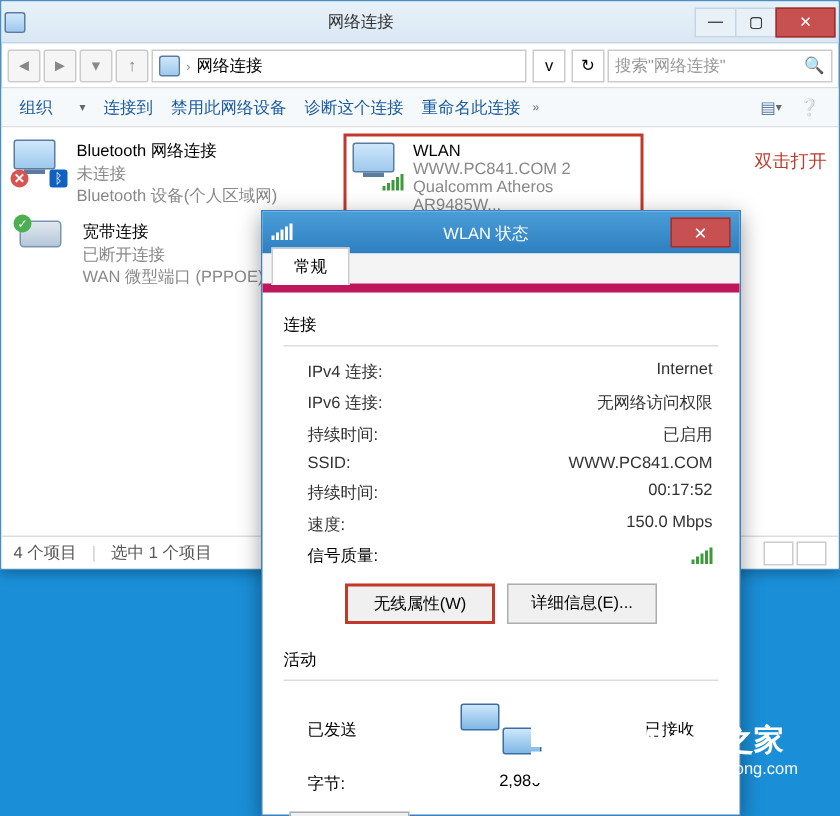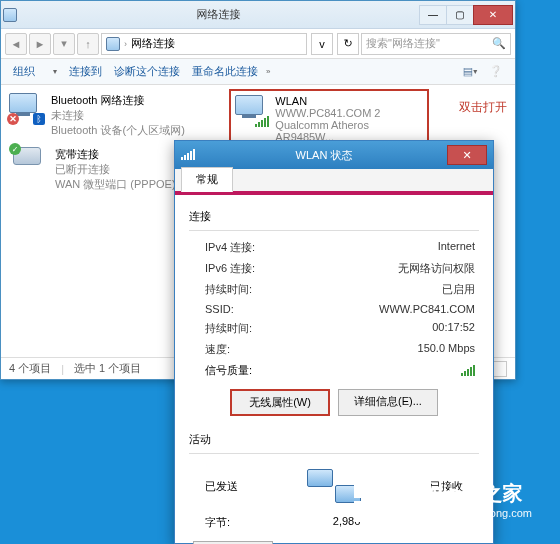--- a/index.html
+++ b/index.html
@@ -1,18 +1,18 @@
 <!DOCTYPE html>
 <html><head>
 <meta charset="utf-8">
 <style>
 * { margin: 0; padding: 0; box-sizing: border-box; font-family: "Microsoft YaHei", Arial, sans-serif; font-size: 11px; }
 body { width: 560px; height: 544px; background: #1a8fd8; position: relative; overflow: hidden; }
 
-.main-window { position: absolute; top: 0; left: 0; width: 516px; height: 380px; background: #fff; border: 1px solid #4a90c2; box-shadow: 0 2px 8px rgba(0,0,0,0.3); }
+.main-window { position: absolute; top: 0; left: 0; width: 560px; height: 380px; background: #fff; border: 1px solid #4a90c2; box-shadow: 0 2px 8px rgba(0,0,0,0.3); }
 .titlebar { height: 28px; background: linear-gradient(#e8f1f8,#dae8f4); display: flex; align-items: center; padding: 0 2px; border-bottom: 1px solid #c5d5e5; }
 .titlebar-title { flex: 1; text-align: center; color: #333; }
 .win-controls { display: flex; }
 .win-btn { width: 28px; height: 20px; display: flex; align-items: center; justify-content: center; border: 1px solid #c5d5e5; margin-left: -1px; background: #e8f1f8; font-size: 10px; }
 .win-btn.close { background: #c75050; color: #fff; border-color: #a03030; width: 40px; }
 
 .navbar { height: 30px; display: flex; align-items: center; padding: 0 4px; gap: 2px; border-bottom: 1px solid #ddd; }
 .nav-arrow { width: 22px; height: 22px; border: 1px solid #ccc; border-radius: 2px; display: flex; align-items: center; justify-content: center; background: #f5f5f5; color: #888; }
 .breadcrumb-box { flex: 1; height: 22px; border: 1px solid #ccc; display: flex; align-items: center; padding: 0 4px; gap: 4px; background: #fff; }
 .crumb-sep { color: #888; font-size: 9px; }
@@ -49,21 +49,21 @@
 .statusbar .sep { color: #ccc; }
 .status-view-icons { margin-left: auto; display: flex; gap: 2px; }
 .view-ic { width: 20px; height: 16px; border: 1px solid #ccc; }
 
 
 .dialog { position: absolute; left: 174px; top: 140px; width: 320px; height: 404px; background: #fff; border: 1px solid #3a7fbf; box-shadow: 0 4px 14px rgba(0,0,0,0.4); }
 .dlg-title { height: 28px; background: linear-gradient(#4a9ed8,#2d7fc0); color: #fff; display: flex; align-items: center; padding: 13px 6px; }
 .dlg-title-icon { margin-right: 6px; }
 .dlg-title-text { flex: 1; text-align: center; }
 .dlg-close { width: 40px; height: 20px; background: #c75050; color: #fff; display: flex; align-items: center; justify-content: center; border: 1px solid #a03030; }
-.tabstrip { height: 26px; display: flex; align-items: flex-end; padding: 0 6px; background: #f4f4f4; border-bottom: 4px solid #be185d; }
+.tabstrip { height: 26px; display: flex; align-items: flex-end; padding: 0 6px; background: #f4f4f4; border-bottom: 6px solid #be185d; }
 .tab { padding: 4px 14px; background: #fff; border: 1px solid #ccc; border-bottom: 1px solid #fff; position: relative; top: 1px; }
 .dlg-body { padding: 10px 14px; }
 .grp-title { margin: 4px 0 6px; }
 .grp { border-top: 1px solid #ddd; padding-top: 6px; margin-bottom: 8px; }
 .kv { display: flex; justify-content: space-between; padding: 3px 4px 3px 16px; }
 .kv .k { color: #333; }
 .kv .v { color: #333; }
 .sig-row { display: flex; align-items: center; padding: 3px 4px 3px 16px; }
 .sig-row .sig-bars { margin-left: auto; }
 .btn-row { display: flex; gap: 8px; justify-content: center; padding: 8px 4px; }
@@ -119,20 +119,21 @@
       <span style="margin-left:auto">🔍</span>
     </div>
   </div>
 
   <div class="toolbar">
     <div class="tool-item">
         <span>组织</span>
         <span class="tool-dd">▾</span>
       </div>
     <div class="tool-item">连接到</div>
+    <div class="tool-item">禁用此网络设备</div>
     <div class="tool-item">诊断这个连接</div>
     <div class="tool-item">重命名此连接</div>
     <span class="tool-dd">»</span>
     <div class="tool-spacer"></div>
     <div class="tool-icon-btn">▤<span class="tool-dd">▾</span></div>
     <div class="tool-icon-btn">❔</div>
   </div>
 
   <div class="content">
 

